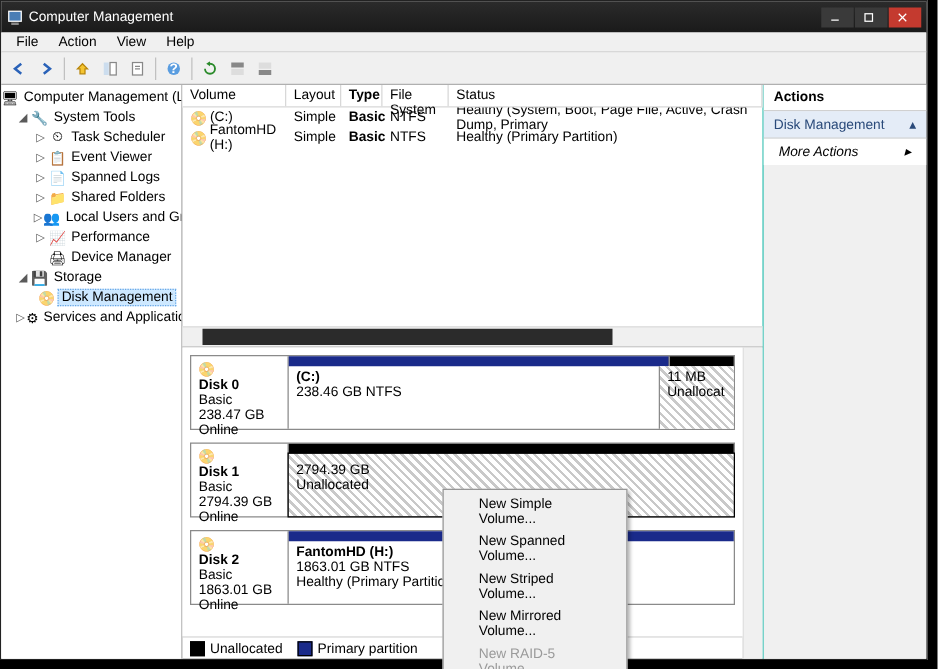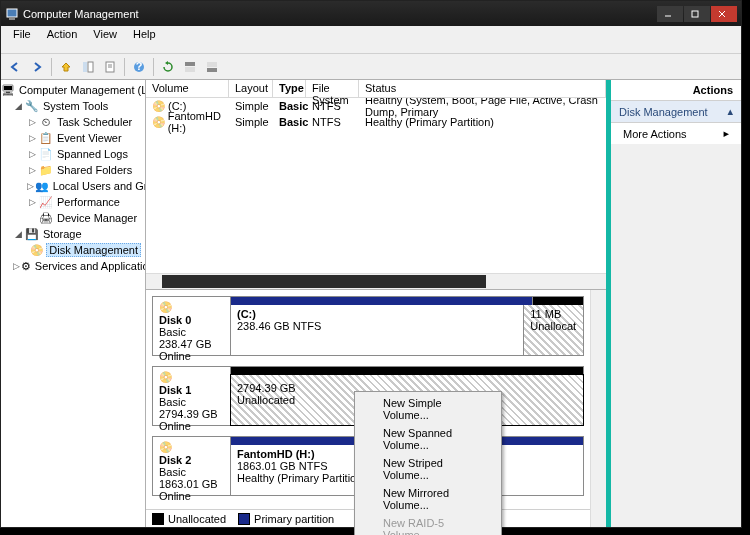--- a/index.html
+++ b/index.html
@@ -3,35 +3,35 @@
 <meta charset="utf-8">
 <style>
 * { box-sizing: border-box; margin: 0; padding: 0; font-family: "Segoe UI", Tahoma, sans-serif; font-size: 11px; }
 body { background: #000; width: 750px; height: 535px; overflow: hidden; user-select: none; }
 .window { width: 742px; height: 528px; margin: 0; background: #fff; display: flex; flex-direction: column; border: 1px solid #222; }
 .titlebar { height: 25px; background: linear-gradient(#2b2b2b,#1a1a1a); color: #fff; display: flex; align-items: center; padding: 0 4px; font-size: 12px; }
 .titlebar svg { margin-right: 4px; }
 .title-spacer { flex: 1; }
 .winbtn { width: 26px; height: 16px; margin-left: 1px; display: flex; align-items: center; justify-content: center; background: #3a3a3a; }
 .winbtn.close { background: #c43a2f; }
-.menubar { height: 28px; background: #f0f0f0; display: flex; padding: 0 4px; border-bottom: 1px solid #d0d0d0; }
+.menubar { height: 16px; background: #f0f0f0; display: flex; padding: 0 4px; border-bottom: 1px solid #d0d0d0; }
 .menubar span { padding: 2px 8px; cursor: default; }
 .toolbar { height: 26px; background: #f0f0f0; display: flex; align-items: center; padding: 0 4px; gap: 2px; border-bottom: 1px solid #b0b0b0; }
 .tbtn { width: 20px; height: 20px; display: flex; align-items: center; justify-content: center; border: 1px solid transparent; }
 .tsep { width: 1px; height: 18px; background: #c0c0c0; margin: 0 2px; }
 .client { flex: 1; display: flex; min-height: 0; }
 .navpane { width: 145px; border-right: 1px solid #b0b0b0; overflow: hidden; background: #fff; padding: 2px 0; }
 .tree { list-style: none; }
 .tree li { white-space: nowrap; }
 .nrow { display: flex; align-items: center; height: 16px; padding-right: 4px; }
 .tw { width: 11px; height: 11px; display: inline-flex; align-items: center; justify-content: center; color: #5a5a5a; font-size: 9px; margin-right: 1px; }
 .nlabel { padding: 0 2px; }
 .nlabel.sel { background: #cde8ff; border: 1px dotted #6aa9e6; }
 .ic { width: 14px; height: 14px; display: inline-flex; align-items: center; justify-content: center; margin-right: 2px; }
-.centerpane { flex: 1; display: flex; flex-direction: column; border-right: 5px solid #14b8a6; min-width: 0; }
+.centerpane { flex: 1; display: flex; flex-direction: column; border-right: 1px solid #14b8a6; min-width: 0; }
 .vlist { height: 210px; border-bottom: 1px solid #b0b0b0; display: flex; flex-direction: column; min-height: 0; }
 .vhead { display: flex; height: 18px; background: #fff; border-bottom: 1px solid #d8d8d8; }
 .vhead div { border-right: 1px solid #d8d8d8; padding: 2px 6px; color: #000; }
 .vrow { display: flex; height: 16px; }
 .vrow div { padding: 0 6px; display: flex; align-items: center; }
 .c-vol { width: 83px; } .c-lay { width: 44px; } .c-typ { width: 33px; font-weight: bold; } .c-fs { width: 53px; } .c-st { flex: 1; }
 .vlist-body { flex: 1; overflow: hidden; }
 .hscroll { height: 16px; background: #f0f0f0; border-top: 1px solid #dcdcdc; position: relative; }
 .hscroll .thumb { position: absolute; left: 16px; right: 120px; top: 1px; bottom: 1px; background: #2b2b2b; }
 .diskarea { flex: 1; overflow: hidden; position: relative; padding: 6px 6px 0 6px; background: #fff; }
@@ -42,24 +42,24 @@
 .dtop { height: 8px; display: flex; }
 .dseg { border-left: 1px solid #8a8a8a; }
 .dseg:first-child { border-left: none; }
 .dbody { flex: 1; display: flex; }
 .part { border-left: 1px solid #8a8a8a; padding: 3px 6px; overflow: hidden; }
 .part:first-child { border-left: none; }
 .part .pn { font-weight: bold; }
 .hatch { background: repeating-linear-gradient(45deg,#fff,#fff 3px,#c9c9c9 3px,#c9c9c9 5px); }
 .legend { height: 18px; display: flex; align-items: center; gap: 4px; padding: 0 6px; border-top: 1px solid #d0d0d0; }
 .lg { width: 12px; height: 12px; border: 1px solid #000; }
-.actionspane { width: 130px; background: #f0f0f0; display: flex; flex-direction: column; text-align: right; }
+.actionspane { width: 130px; background: #f0f0f0; display: flex; flex-direction: column; }
 .ahead { padding: 4px 8px; font-weight: bold; background: #fff; border-bottom: 1px solid #d0d0d0; }
 .asub { padding: 4px 8px; background: #e4ecf7; color: #2a4a7a; border-bottom: 1px solid #d0d0d0; display:flex; justify-content:space-between; align-items:center;}
-.aitem { padding: 4px 12px; display:flex; justify-content:space-between; align-items:center; background:#fff;}
+.aitem { padding: 4px 12px; display:flex; justify-content:space-between; align-items:center; background:#fff;font-style:italic;}
 .ctxmenu { position: absolute; left: 354px; top: 391px; width: 148px; background: #f0f0f0; border: 1px solid #979797; box-shadow: 2px 2px 3px rgba(0,0,0,.3); padding: 2px; z-index: 50; }
 .ctxmenu .mi { padding: 3px 20px 3px 26px; color: #000; }
 .ctxmenu .mi.dis { color: #9a9a9a; }
 .vpane-scroll { width: 16px; background:#f0f0f0; border-left:1px solid #dcdcdc; }
 .diskwrap { display:flex; flex:1; min-height:0;}
 .diskcol { flex:1; display:flex; flex-direction:column; min-width:0;}
 </style>
 </head>
 <body>
 

